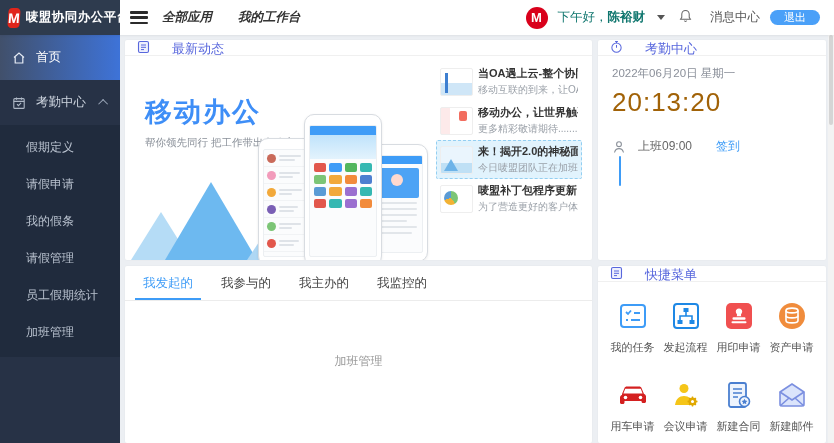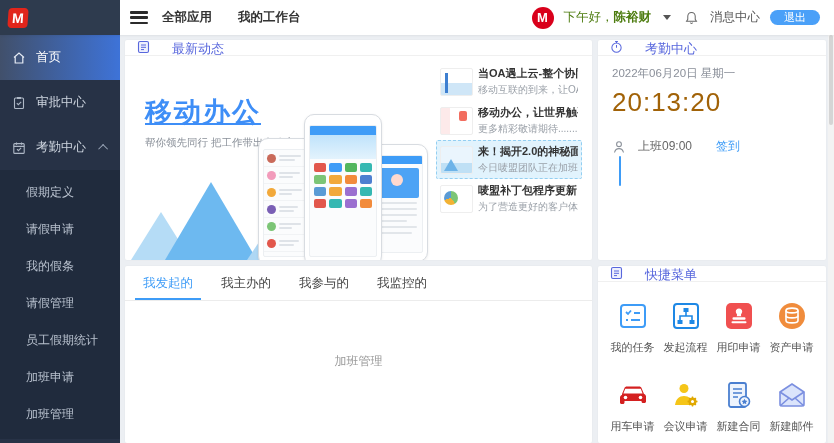--- a/index.html
+++ b/index.html
@@ -6,28 +6,28 @@
   html,body { width:834px; height:443px; overflow:hidden; background:#eceff3; }
   .app { position:relative; width:834px; height:443px; }
 
   
   .header { position:absolute; top:0; left:0; right:0; height:35px; background:#fff; display:flex; align-items:center; z-index:5; box-shadow:0 1px 2px rgba(0,0,0,.06); }
   .logo-block { width:120px; height:35px; background:#2e3b4e; display:flex; align-items:center; gap:6px; padding:0 8px; flex:0 0 auto; }
   .logo-badge { width:20px; height:20px; background:#e1251b; border-radius:4px; color:#fff; font-weight:bold; font-size:14px; display:flex; align-items:center; justify-content:center; transform:skewX(-4deg); }
   .logo-title { color:#fff; font-size:12.5px; font-weight:bold; white-space:nowrap; letter-spacing:.5px; }
   .hamburger { width:18px; height:13px; margin:0 14px 0 10px; display:flex; flex-direction:column; justify-content:space-between; cursor:pointer; }
   .hamburger span { display:block; height:2.5px; background:#2b2b2b; border-radius:1px; }
-  .top-nav { display:flex; gap:26px; }
+  .top-nav { display:flex; gap:26px;font-style:italic; }
   .top-nav .nav-item { font-size:12.5px; color:#333; font-weight:bold; cursor:pointer; }
   .header-right { margin-left:auto; display:flex; align-items:center; gap:10px; padding-right:14px; }
   .avatar { width:22px; height:22px; border-radius:50%; background:#d9001b; color:#fff; font-size:13px; font-weight:bold; display:flex; align-items:center; justify-content:center; }
-  .greeting { font-size:12.5px; color:#4d7c0f; }
+  .greeting { font-size:12.5px; color:#0f766e; }
   .greeting b { font-weight:bold; }
   .caret-down { width:0; height:0; border-left:4px solid transparent; border-right:4px solid transparent; border-top:5px solid #555; margin:0 4px 0 2px; }
-  .msg-center { display:flex; align-items:center; gap:12px; font-size:12.5px; color:#555; cursor:pointer; }
+  .msg-center { display:flex; align-items:flex-start; gap:18px; font-size:12.5px; color:#555; cursor:pointer; }
   .logout-btn { background:#4aa0f8; color:#fff; font-size:11px; border:none; border-radius:11px; padding:0 14px; cursor:pointer; }
 
   
   .sidebar { position:absolute; top:35px; left:0; width:120px; bottom:0; background:#273246; overflow:hidden; }
   .menu-item { height:45px; display:flex; align-items:center; gap:10px; padding:0 12px; color:#cfd6e0; font-size:12.5px; cursor:pointer; }
   .menu-item svg { flex:0 0 auto; }
   .menu-item.active { background:linear-gradient(90deg,#41506b 0%,#3e73d8 100%); color:#fff; }
   .menu-item .chev { margin-left:auto; width:7px; height:7px; border-left:1.5px solid #9aa6b8; border-top:1.5px solid #9aa6b8; transform:rotate(45deg) translateY(2px); }
   .submenu { background:#202b3d; padding:4px 0 6px; }
   .sub-item { height:37px; line-height:37px; padding-left:26px; color:#b9c2cf; font-size:12px; cursor:pointer; white-space:nowrap; }
@@ -37,21 +37,21 @@
   .col-left { flex:1; display:flex; flex-direction:column; gap:6px; min-width:0; }
   .col-right { width:228px; flex:0 0 auto; display:flex; flex-direction:column; gap:6px; }
   .panel { background:#fff; border-radius:2px; box-shadow:0 0 2px rgba(0,0,0,.05); }
   .panel-head { height:16px; display:flex; align-items:flex-start; gap:22px; padding:0 12px; border-bottom:1px solid #f0f0f0; }
   .panel-title { font-size:13px; color:#5867dd; }
 
   
   .news-panel { height:220px; display:flex; flex-direction:column; }
   .news-body { flex:1; display:flex; padding:6px 8px 0 4px; overflow:hidden; }
   .banner { position:relative; flex:1; overflow:hidden; }
-  .banner-headline { position:absolute; left:16px; top:32px; font-size:27px; font-weight:bold; color:#3e8ef7; letter-spacing:2px;text-decoration:underline; }
+  .banner-headline { position:absolute; left:16px; top:32px; font-size:27px; font-weight:bold; color:#3e8ef7; letter-spacing:2px; }
   .banner-subline { position:absolute; left:16px; top:74px; font-size:10.5px; color:#8a9099; }
   .tri { position:absolute; bottom:0; width:0; height:0; }
   .tri-1 { left:2px; border-left:30px solid transparent; border-right:30px solid transparent; border-bottom:48px solid #b5dcf6; }
   .tri-2 { left:36px; border-left:46px solid transparent; border-right:46px solid transparent; border-bottom:78px solid #6db9f0; }
   .tri-3 { left:118px; border-left:28px solid transparent; border-right:28px solid transparent; border-bottom:42px solid #aed7f4; }
   .tri-4 { left:176px; border-left:20px solid transparent; border-right:20px solid transparent; border-bottom:30px solid #c3e2f7; }
   .phones { position:absolute; right:4px; bottom:-6px; width:170px; height:170px; }
   .phone { position:absolute; background:#fff; border:1px solid #d8dce1; border-radius:10px; box-shadow:0 1px 3px rgba(0,0,0,.08); }
   .phone-screen { position:absolute; left:4px; right:4px; top:10px; bottom:8px; border:1px solid #eceff2; border-radius:2px; overflow:hidden; background:#fbfcfd; }
   .phone-left { left:0; bottom:0; width:62px; height:128px; }
@@ -119,20 +119,21 @@
   .scroll-thumb { position:absolute; top:0; left:1px; width:4px; height:90px; background:#d5d5d5; border-radius:2px; }
 </style>
 </head>
 <body>
 
 <div class="app">
 
   <div class="header">
     <div class="logo-block">
       <div class="logo-badge">M</div>
+      <div class="logo-title">唛盟协同办公平台</div>
     </div>
     <div class="hamburger">
         <span></span>
         <span></span>
         <span></span>
       </div>
     <div class="top-nav">
       <div class="nav-item">全部应用</div>
       <div class="nav-item">我的工作台</div>
     </div>
@@ -153,42 +154,33 @@
 
   <div class="sidebar">
     <div class="menu-item active">
       <svg width="14" height="14" viewBox="0 0 14 14">
           <path d="M2 6.5L7 2l5 4.5M3.2 6v6h7.6V6" fill="none" stroke="#e6ecf5" stroke-width="1.2"></path>
         </svg>
       <span>首页</span>
     </div>
     <div class="menu-item">
       <svg width="14" height="14" viewBox="0 0 14 14">
-          <rect x="2.5" y="2" width="9" height="10.5" rx="1" fill="none" stroke="#aeb8c6" stroke-width="1.1"></rect>
-          <path d="M5 1h4v2H5z" fill="#aeb8c6"></path>
-          <path d="M4.8 7.2l1.5 1.5 2.9-2.9" fill="none" stroke="#aeb8c6" stroke-width="1.1"></path>
-        </svg>
-      <span>审批中心</span>
-    </div>
-    <div class="menu-item">
-      <svg width="14" height="14" viewBox="0 0 14 14">
           <rect x="1.8" y="2.6" width="10.4" height="9.8" rx="1" fill="none" stroke="#aeb8c6" stroke-width="1.1"></rect>
           <path d="M1.8 5.4h10.4M4.5 1.4v2.4M9.5 1.4v2.4" stroke="#aeb8c6" stroke-width="1.1"></path>
           <path d="M5 8.2l1.4 1.4 2.7-2.7" fill="none" stroke="#aeb8c6" stroke-width="1.1"></path>
         </svg>
       <span>考勤中心</span>
       <span class="chev"></span>
     </div>
     <div class="submenu">
       <div class="sub-item">假期定义</div>
       <div class="sub-item">请假申请</div>
       <div class="sub-item">我的假条</div>
       <div class="sub-item">请假管理</div>
       <div class="sub-item">员工假期统计</div>
-      <div class="sub-item">加班申请</div>
       <div class="sub-item">加班管理</div>
     </div>
   </div>
 
   <div class="main">
 
     <div class="col-left">
 
       <div class="panel news-panel">
         <div class="panel-head">
@@ -322,22 +314,22 @@
                 <div class="news-desc">为了营造更好的客户体验，唛</div>
               </div>
             </div>
           </div>
         </div>
       </div>
 
       <div class="panel tasks-panel">
         <div class="tabs">
           <div class="tab active">我发起的</div>
+          <div class="tab">我参与的</div>
           <div class="tab">我主办的</div>
-          <div class="tab">我参与的</div>
           <div class="tab">我监控的</div>
         </div>
         <div class="empty">加班管理</div>
       </div>
     </div>
 
     <div class="col-right">
 
       <div class="panel att-panel">
         <div class="panel-head">

